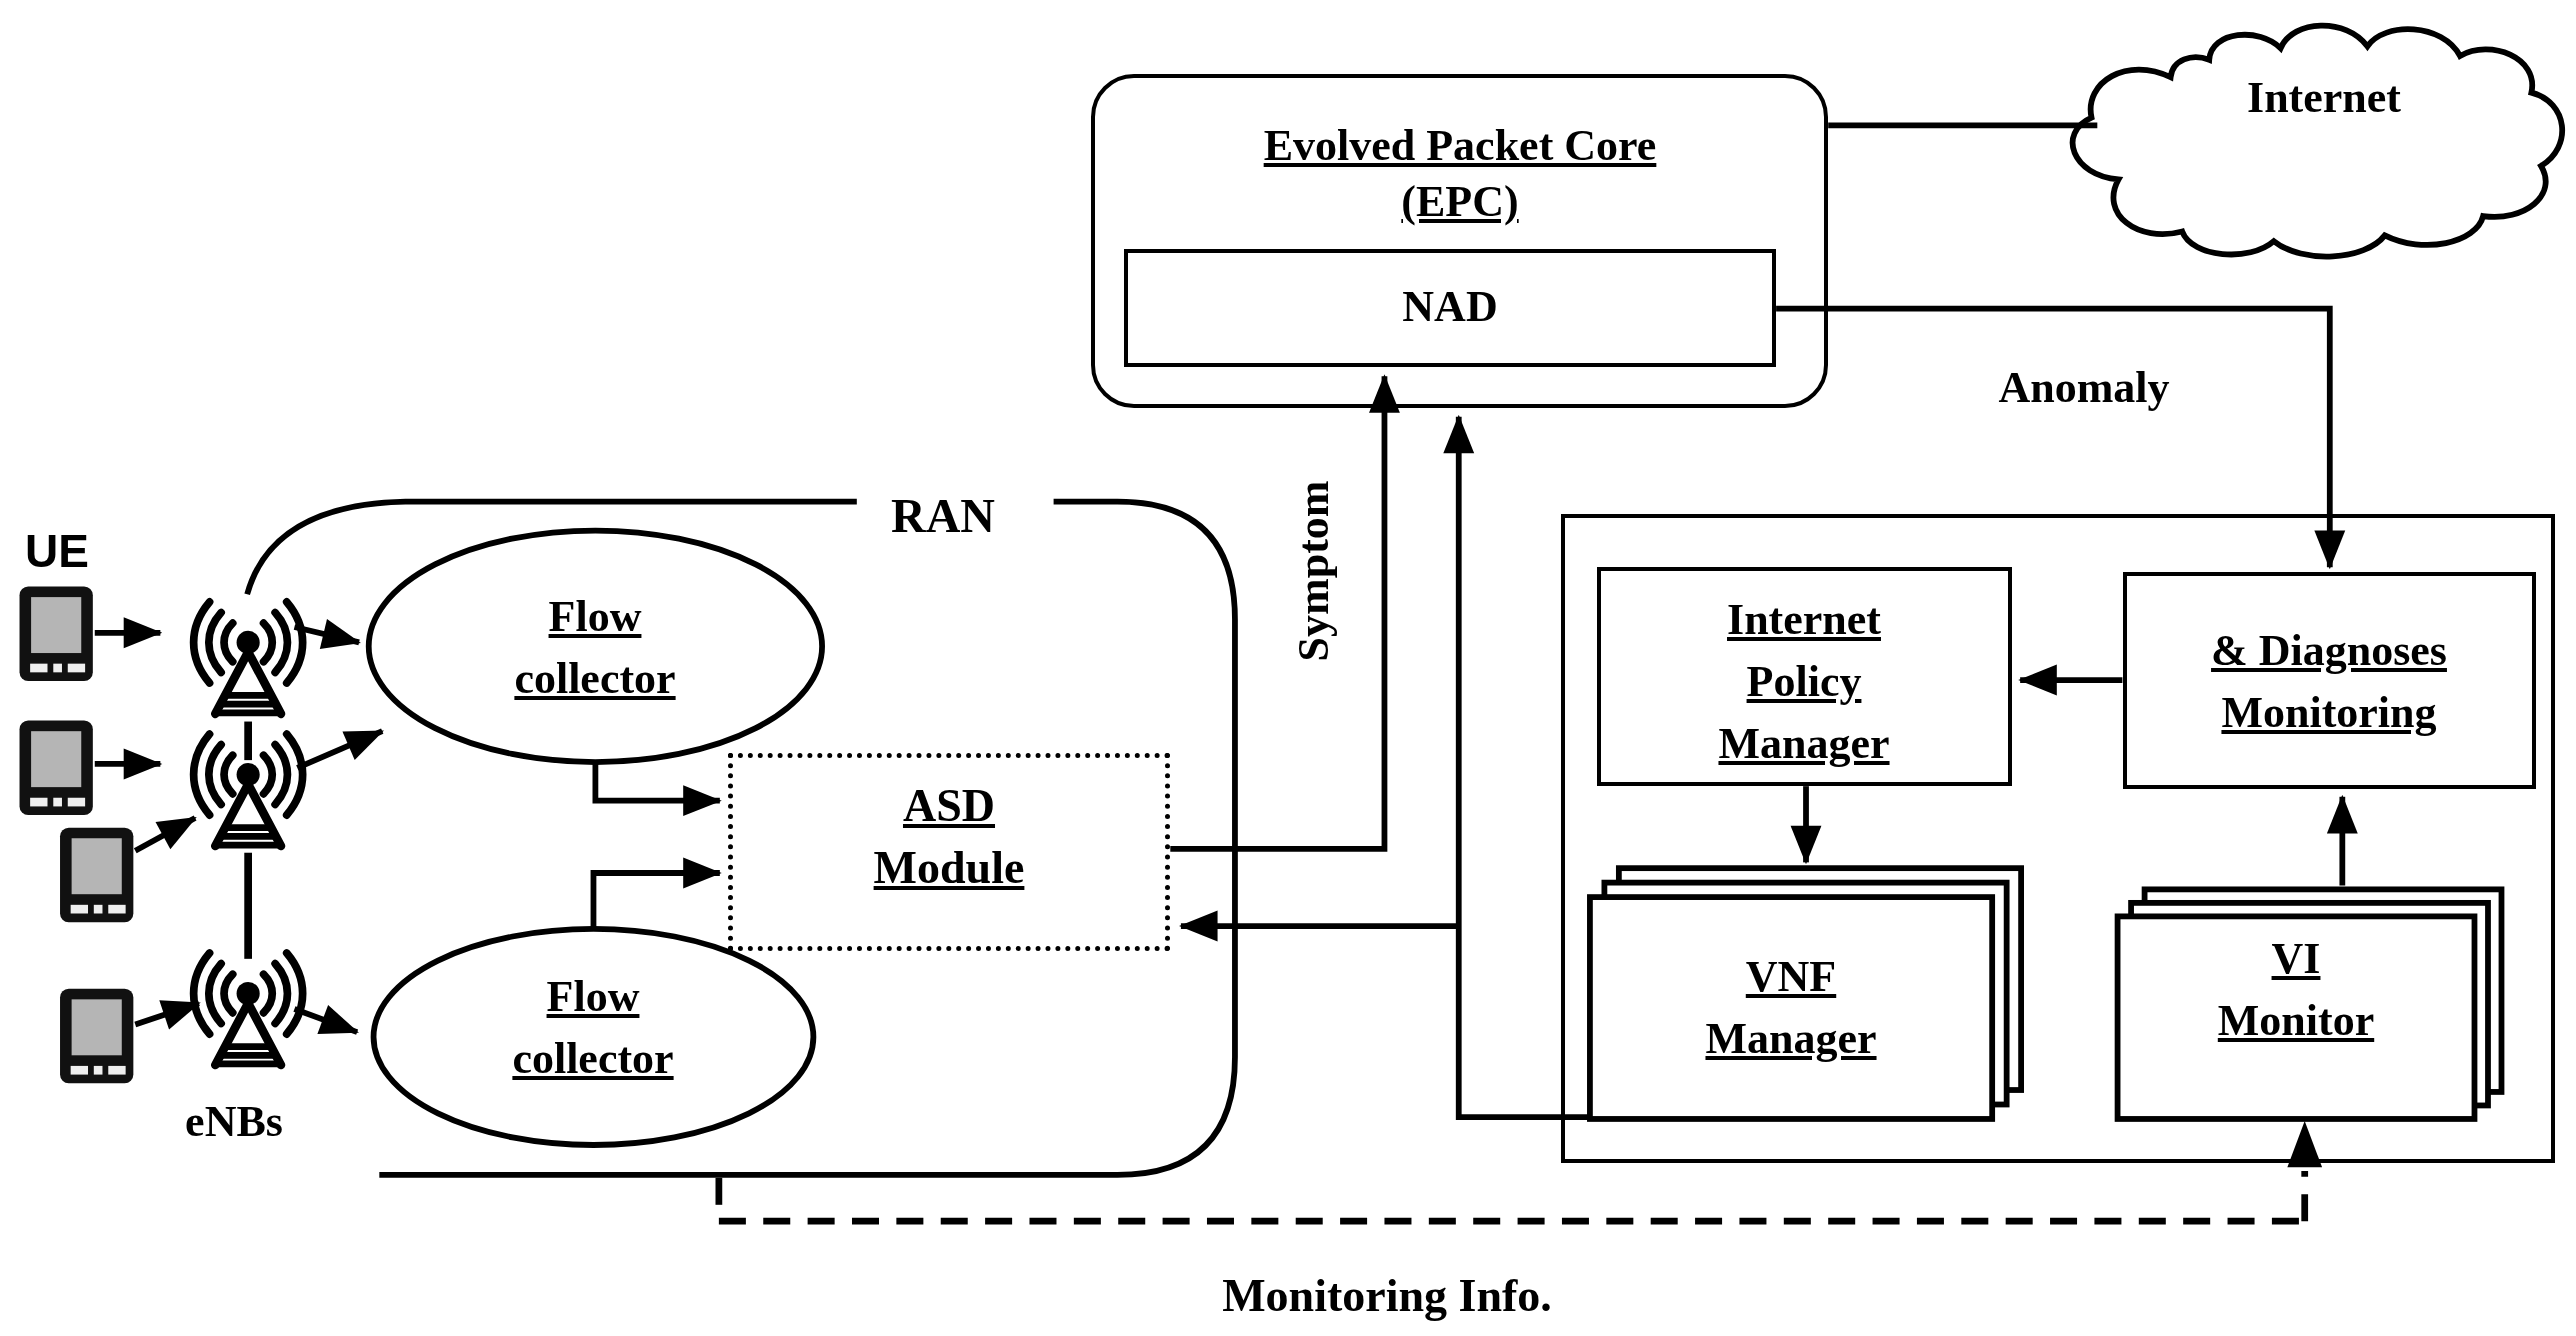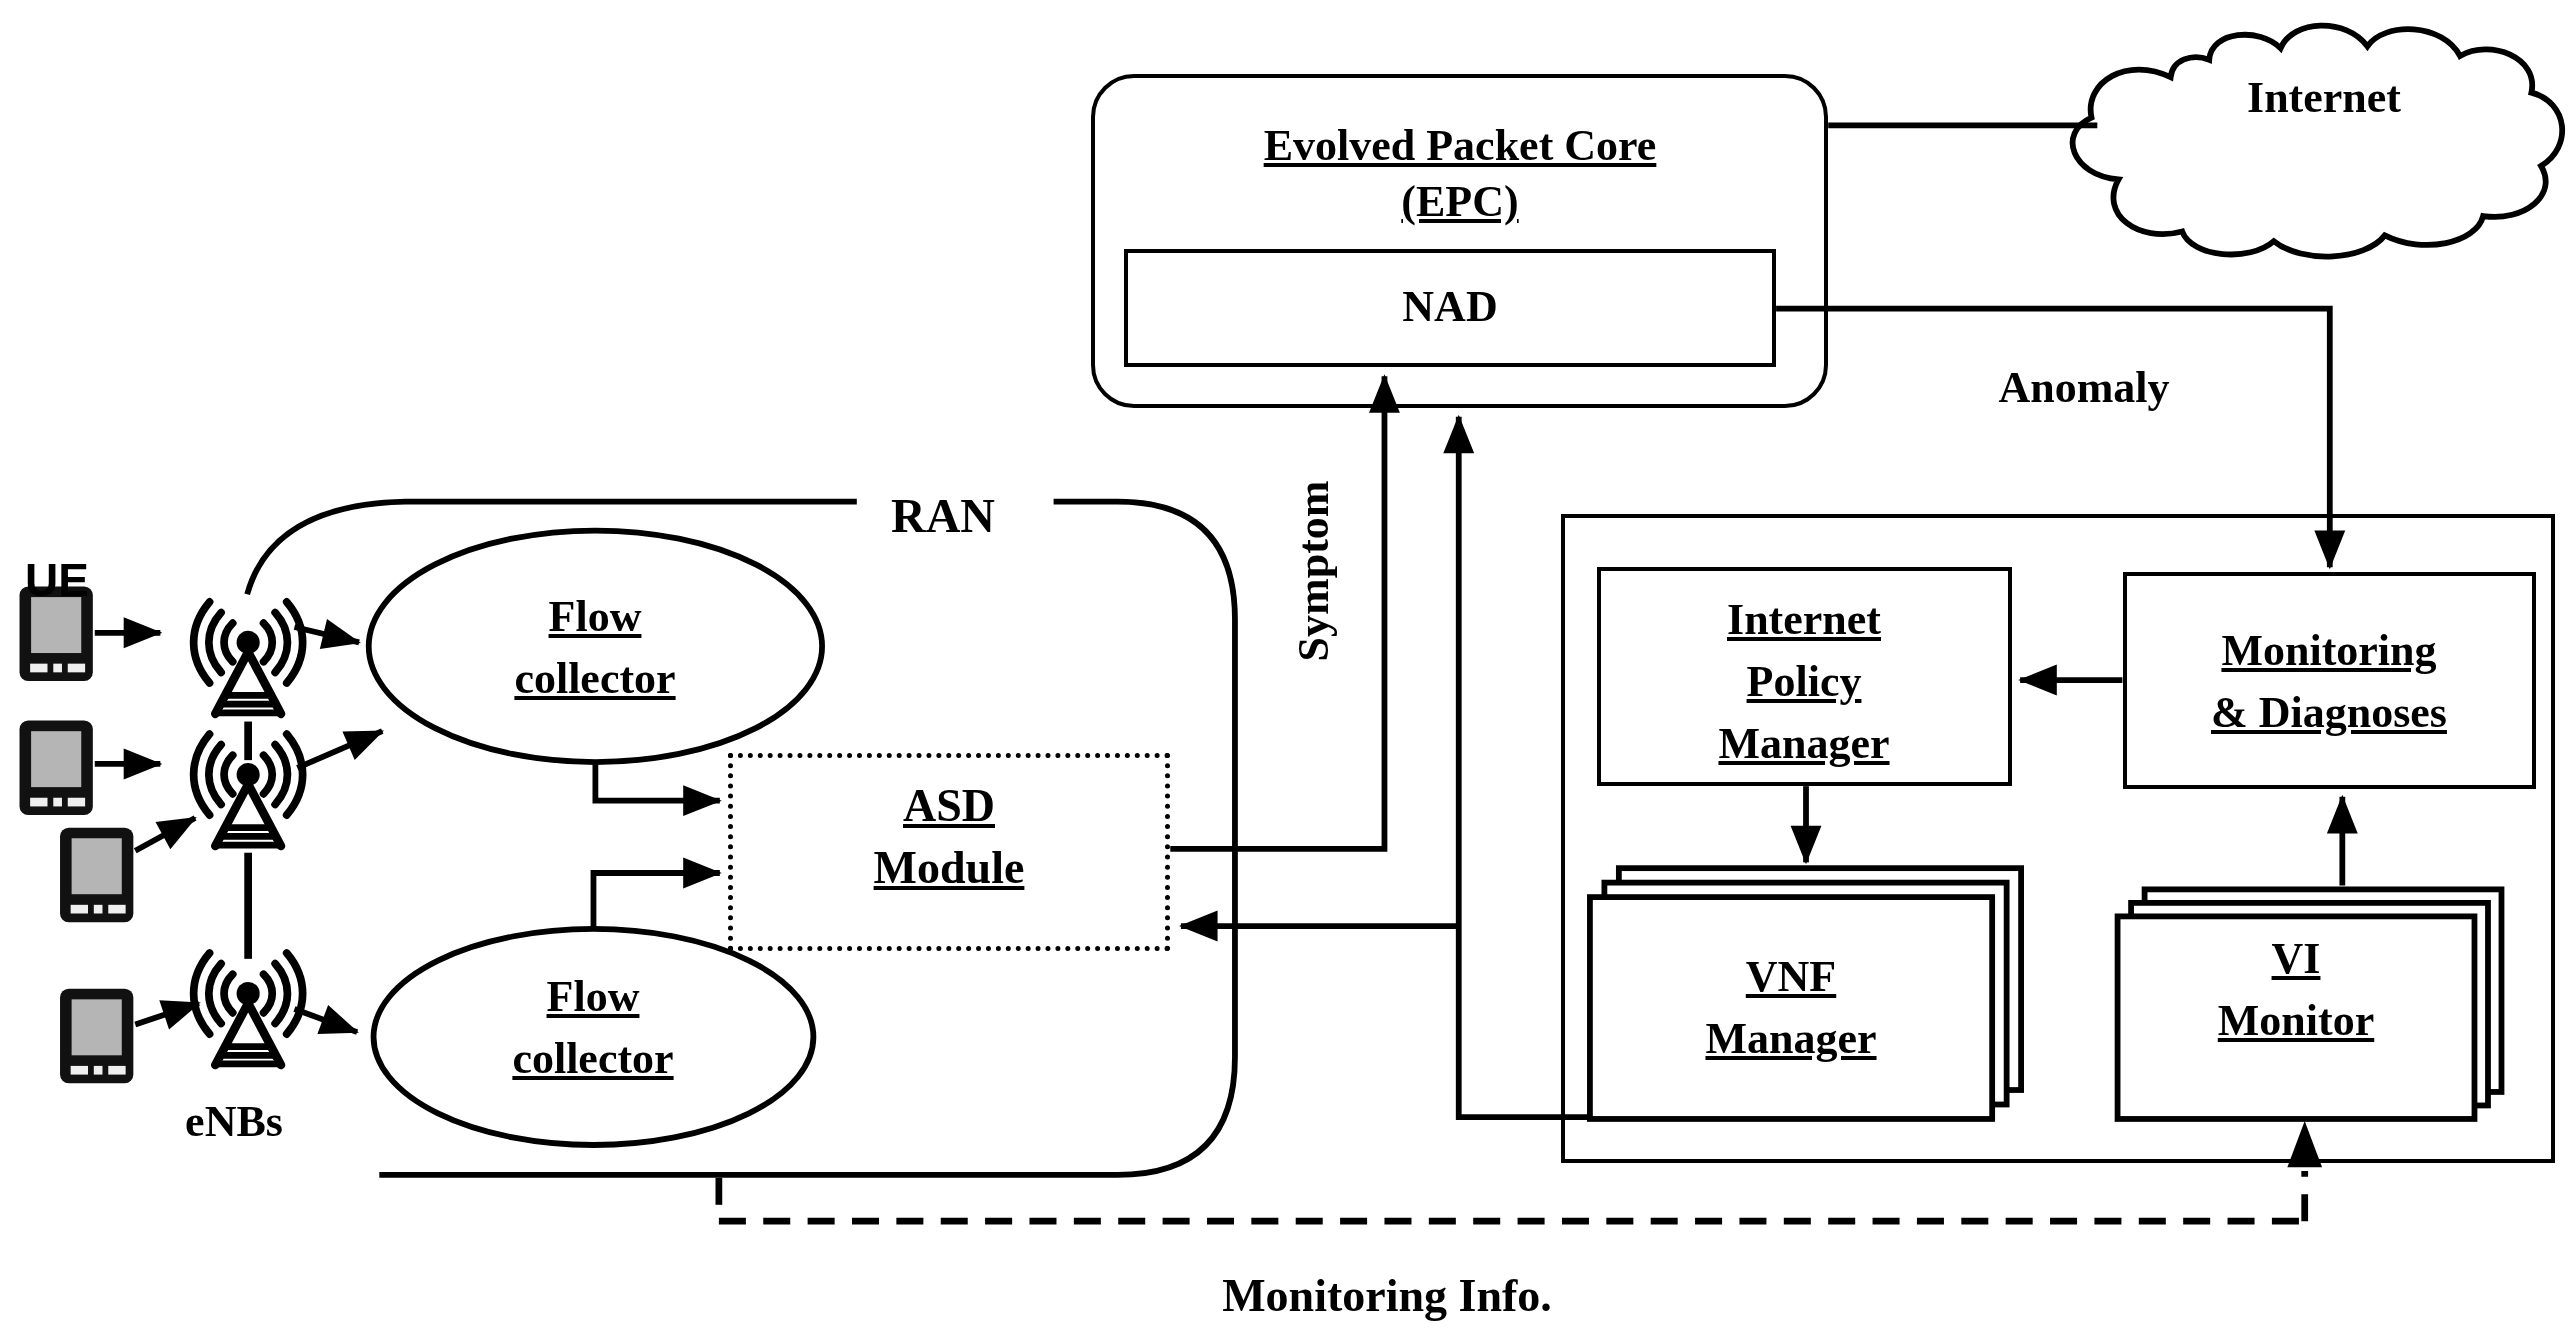--- a/index.html
+++ b/index.html
@@ -136,21 +136,21 @@
       <path d="M140,1062 L206,1040" marker-end="url(#ah)"></path>
     </g>
 
     <g stroke="#000" stroke-width="6" fill="none">
       <path d="M305,650 L372,666" marker-end="url(#ah)"></path>
       <path d="M308,796 L396,758" marker-end="url(#ah)"></path>
       <path d="M305,1046 L370,1070" marker-end="url(#ah)"></path>
     </g>
   </svg>
 
-  <div class="lbl sans" style="left:57px;top:580px;font-size:46px;">UE</div>
+  <div class="lbl sans" style="left:57px;top:551px;font-size:46px;">UE</div>
 
   <div class="lbl" style="left:234px;top:1122px;">eNBs</div>
 
   <div class="lbl" style="left:943px;top:498px;font-size:48px;margin-top:18px;">RAN</div>
 
   <div class="lbl" style="left:595px;top:648px;">
     <span>Flow</span>
     <span>collector</span>
   </div>
 
@@ -173,22 +173,22 @@
 
   <div class="lbl" style="left:2316px;top:98px;margin-left:8px;">Internet</div>
 
   <div class="lbl" style="left:1804px;top:682px;">
     <span>Internet</span>
     <span>Policy</span>
     <span>Manager</span>
   </div>
 
   <div class="lbl" style="left:2329px;top:682px;">
+    <span>&amp; Diagnoses</span>
     <span>Monitoring</span>
-    <span>&amp; Diagnoses</span>
   </div>
 
   <div class="lbl" style="left:1791px;top:1008px;">
     <span>VNF</span>
     <span>Manager</span>
   </div>
 
   <div class="lbl" style="left:2296px;top:990px;">
     <span>VI</span>
     <span>Monitor</span>

